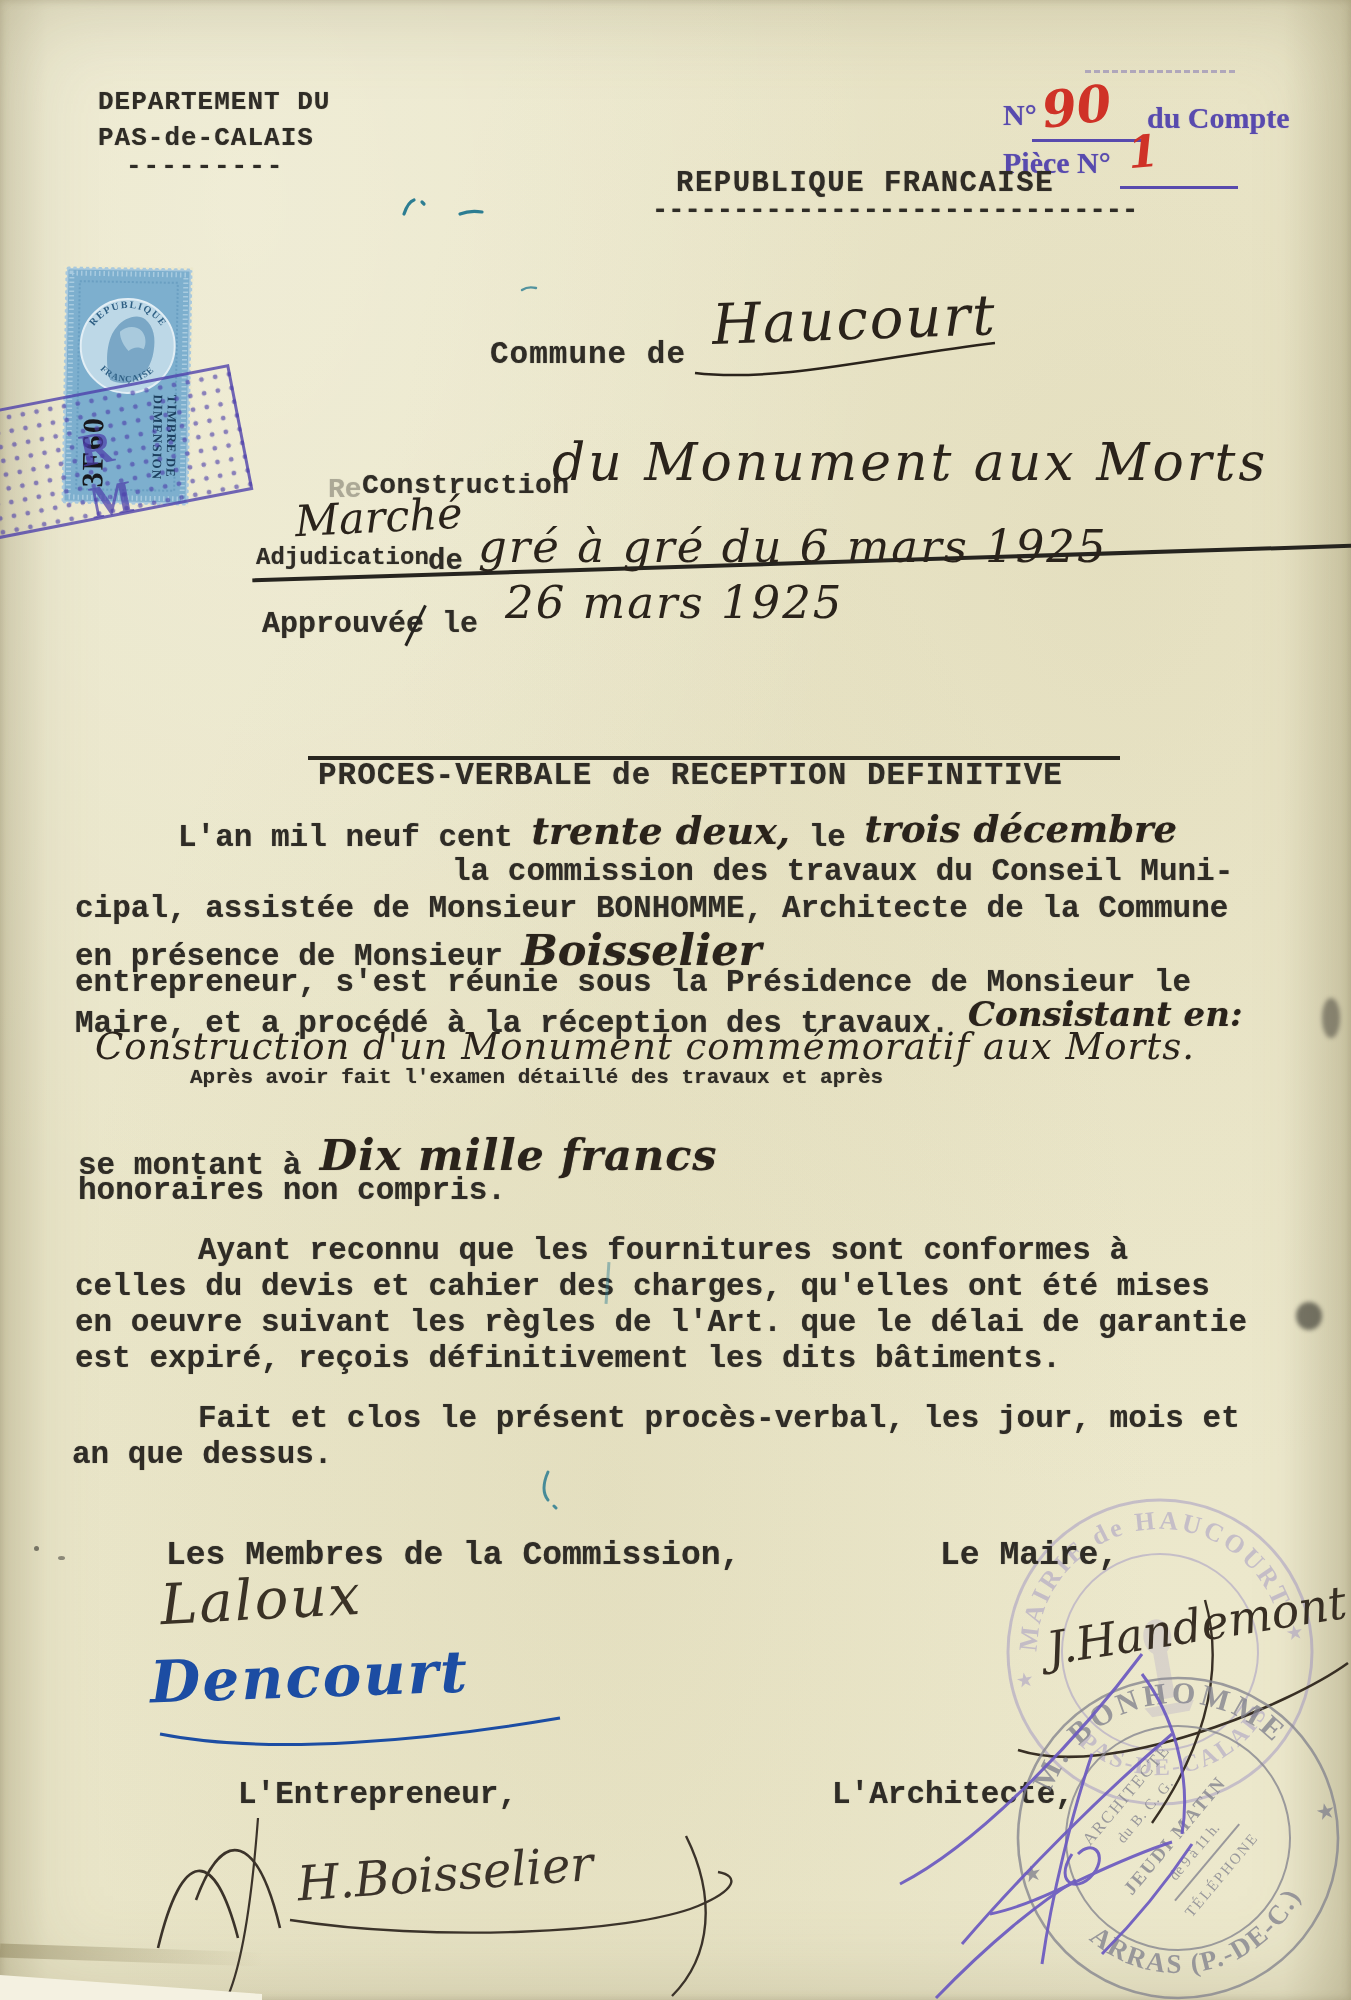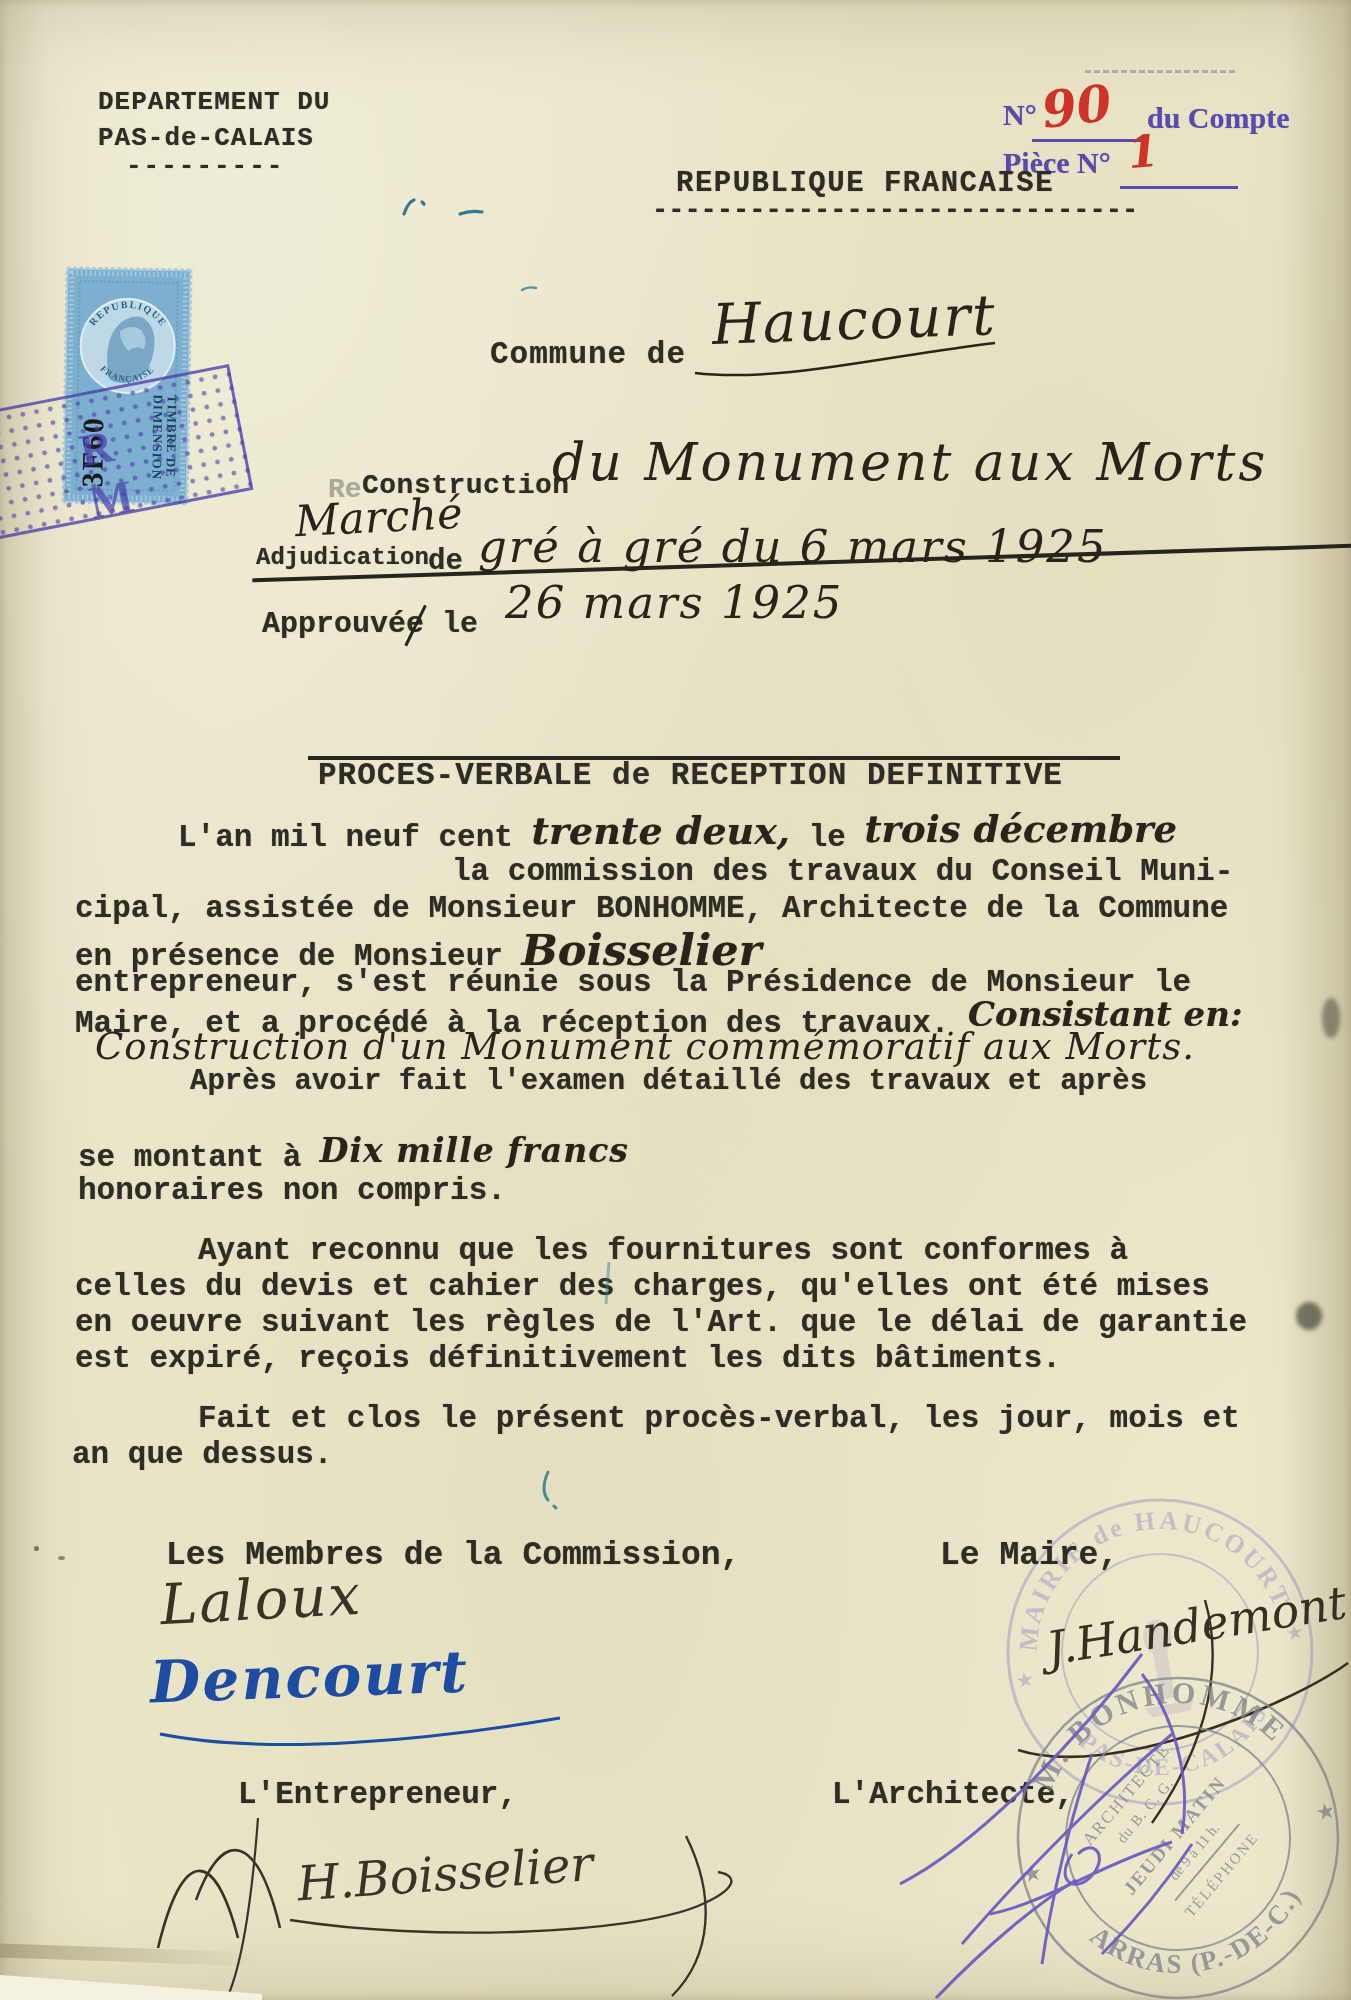--- a/index.html
+++ b/index.html
@@ -124,22 +124,22 @@
   <div class="abs" style="left:308px;top:756px;width:812px;height:3.5px;background:#28261f;"></div>
 
   <div class="abs typed" style="left:178px;top:814px;font-size:31px;"><span>L'an mil neuf cent </span><span class="hand inl" style="font-size:38px;top:-2px;">trente deux,</span><span> le </span><span class="hand inl" style="font-size:37px;top:-4px;">trois décembre</span></div>
   <div class="abs typed" style="left:452px;top:855px;font-size:31px;">la commission des travaux du Conseil Muni-</div>
   <div class="abs typed" style="left:75px;top:892px;font-size:31px;">cipal, assistée de Monsieur BONHOMME, Architecte de la Commune</div>
   <div class="abs typed" style="left:75px;top:929px;font-size:31px;"><span>en présence de Monsieur </span><span class="hand inl" style="font-size:43px;top:0px;">Boisselier</span></div>
   <div class="abs typed" style="left:75px;top:966px;font-size:31px;">entrepreneur, s'est réunie sous la Présidence de Monsieur le</div>
   <div class="abs typed" style="left:75px;top:1003px;font-size:31px;"><span>Maire, et a procédé à la réception des travaux. </span><span class="hand inl" style="font-size:34px;top:-6px;">Consistant en:</span></div>
   <div class="abs hand" style="left:95px;top:1028px;font-size:37px;letter-spacing:1px;">Construction d'un Monument commémoratif aux Morts.</div>
 
-  <div class="abs typed" style="left:190px;top:1066px;font-size:29px;">Après avoir fait l'examen détaillé des travaux et après</div>
-  <div class="abs typed" style="left:78px;top:1138px;font-size:31px;"><span>se montant à </span><span class="hand inl" style="font-size:33px;top:-4px;letter-spacing:1px;">Dix mille francs</span></div>
+  <div class="abs typed" style="left:190px;top:1066px;font-size:21px;">Après avoir fait l'examen détaillé des travaux et après</div>
+  <div class="abs typed" style="left:78px;top:1138px;font-size:31px;"><span>se montant à </span><span class="hand inl" style="font-size:43px;top:-4px;letter-spacing:1px;">Dix mille francs</span></div>
   <div class="abs typed" style="left:78px;top:1174px;font-size:31px;">honoraires non compris.</div>
 
   <div class="abs typed" style="left:198px;top:1234px;font-size:31px;">Ayant reconnu que les fournitures sont conformes à</div>
   <div class="abs typed" style="left:75px;top:1270px;font-size:31px;">celles du devis et cahier des charges, qu'elles ont été mises</div>
   <div class="abs typed" style="left:75px;top:1306px;font-size:31px;">en oeuvre suivant les règles de l'Art. que le délai de garantie</div>
   <div class="blob" style="left:1296px;top:1302px;width:26px;height:28px;background:rgba(28,28,24,.55);"></div>
   <div class="abs typed" style="left:75px;top:1342px;font-size:31px;">est expiré, reçois définitivement les dits bâtiments.</div>
 
   <div class="abs typed" style="left:198px;top:1402px;font-size:31px;">Fait et clos le présent procès-verbal, les jour, mois et</div>
   <div class="abs typed" style="left:72px;top:1438px;font-size:31px;">an que dessus.</div>

